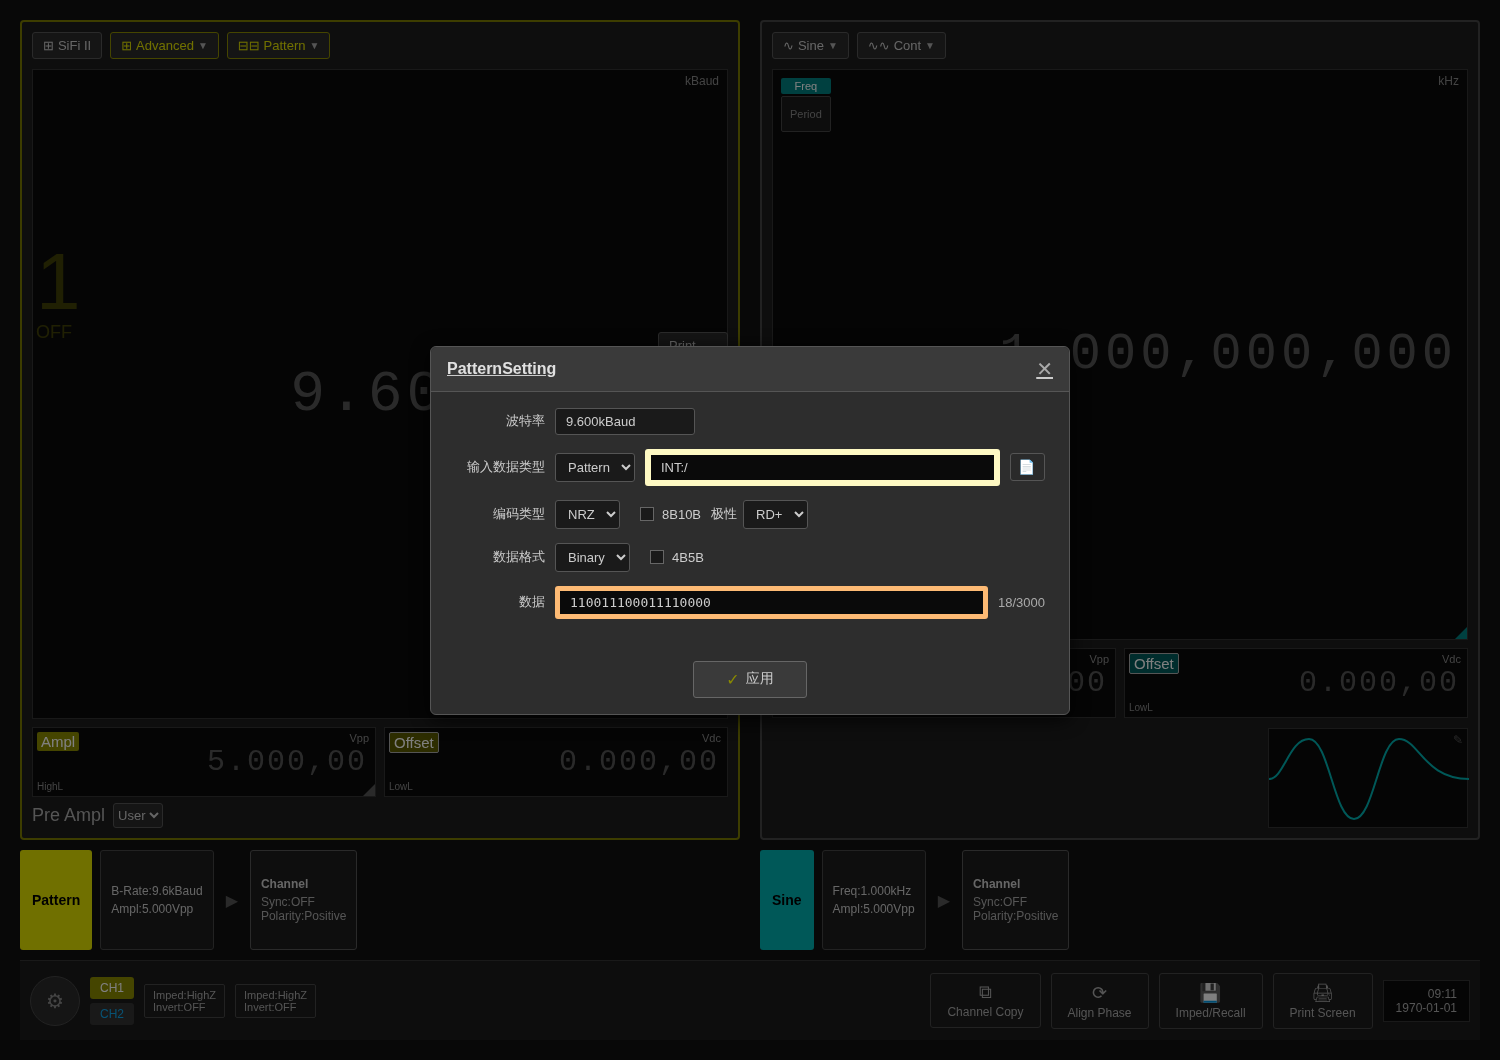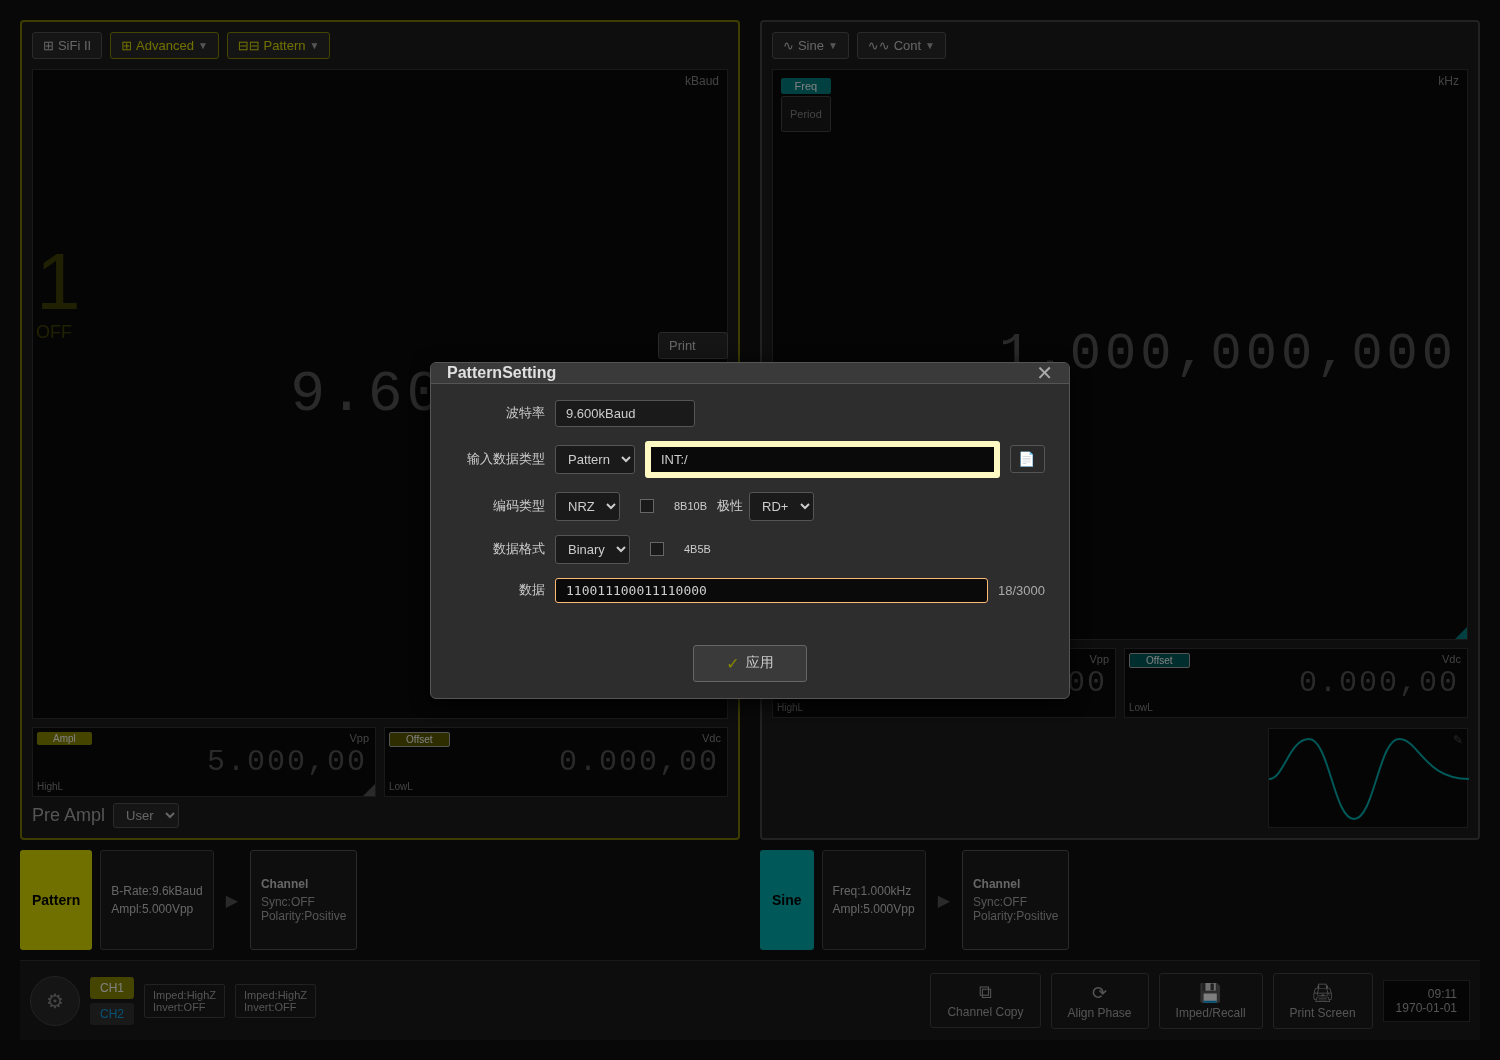--- a/index.html
+++ b/index.html
@@ -115,22 +115,22 @@
       align-items: center;
       justify-content: flex-end;
       padding: 4px 8px;
       position: relative;
     }
 
     .sub-label-box {
       position: absolute;
       top: 4px;
       left: 4px;
-      font-size: 10px;
-      padding: 1px 16px;
+      font-size: 15px;
+      padding: 1px 4px;
       border-radius: 2px;
     }
 
     .sub-label-yellow { background: #8a8a00; color: #fff; }
     .sub-label-teal { background: #008080; color: #fff; }
     .sub-label-offset { background: #5a5a00; color: #fff; border: 1px solid #aaa; }
     .sub-label-offset-teal { background: #005a5a; color: #fff; border: 1px solid #aaa; }
 
     .sub-unit {
       position: absolute;
@@ -158,21 +158,21 @@
     .pre-ampl-label {
       font-size: 18px;
       color: #aaa;
       text-align: right;
     }
 
     .pre-ampl-select {
       background: #2a2a2a;
       border: 1px solid #555;
       color: #ccc;
-      padding: 3px 8px;
+      padding: 3px 0;
       font-size: 13px;
       border-radius: 3px;
     }
 
     
     .bottom-info-row {
       display: flex;
       gap: 20px;
       height: 100px;
       margin-bottom: 10px;
@@ -355,26 +355,27 @@
       background: #2d2d2d;
       border: 1px solid #555;
       border-radius: 6px;
       width: 640px;
       padding: 0;
       box-shadow: 0 4px 20px rgba(0,0,0,0.8);
     }
 
     .modal-header {
       background: #3a3a3a;
-      padding: 0 16px;
+      padding: 12px 16px;
       display: flex;
       align-items: center;
       justify-content: space-between;
       border-bottom: 1px solid #555;
       border-radius: 6px 6px 0 0;
+      text-decoration: underline;
     }
 
     .modal-title {
       font-size: 16px;
       color: #e0e0e0;
       font-weight: bold;
     }
 
     .modal-close {
       background: none;
@@ -447,22 +448,22 @@
     .checkbox-row {
       display: flex;
       align-items: center;
       gap: 10px;
       margin-left: 10px;
     }
 
     .checkbox-item {
       display: flex;
       align-items: center;
-      gap: 20px;
-      font-size: 11px;
+      gap: 8px;
+      font-size: 13px;
       color: #ccc;
     }
 
     .form-checkbox {
       width: 14px;
       height: 14px;
       background: #1a1a1a;
       border: 1px solid #666;
       display: inline-block;
     }
@@ -479,21 +480,21 @@
     }
 
     .data-input-row {
       display: flex;
       align-items: center;
       gap: 10px;
     }
 
     .data-input {
       background: #0a0a0a;
-      border: 1px solid #fdba74;
+      border: 5px solid #fdba74;
       color: #ccc;
       padding: 4px 10px;
       font-size: 13px;
       border-radius: 3px;
       flex: 1;
       font-family: monospace;
     }
 
     .data-count {
       color: #aaa;

